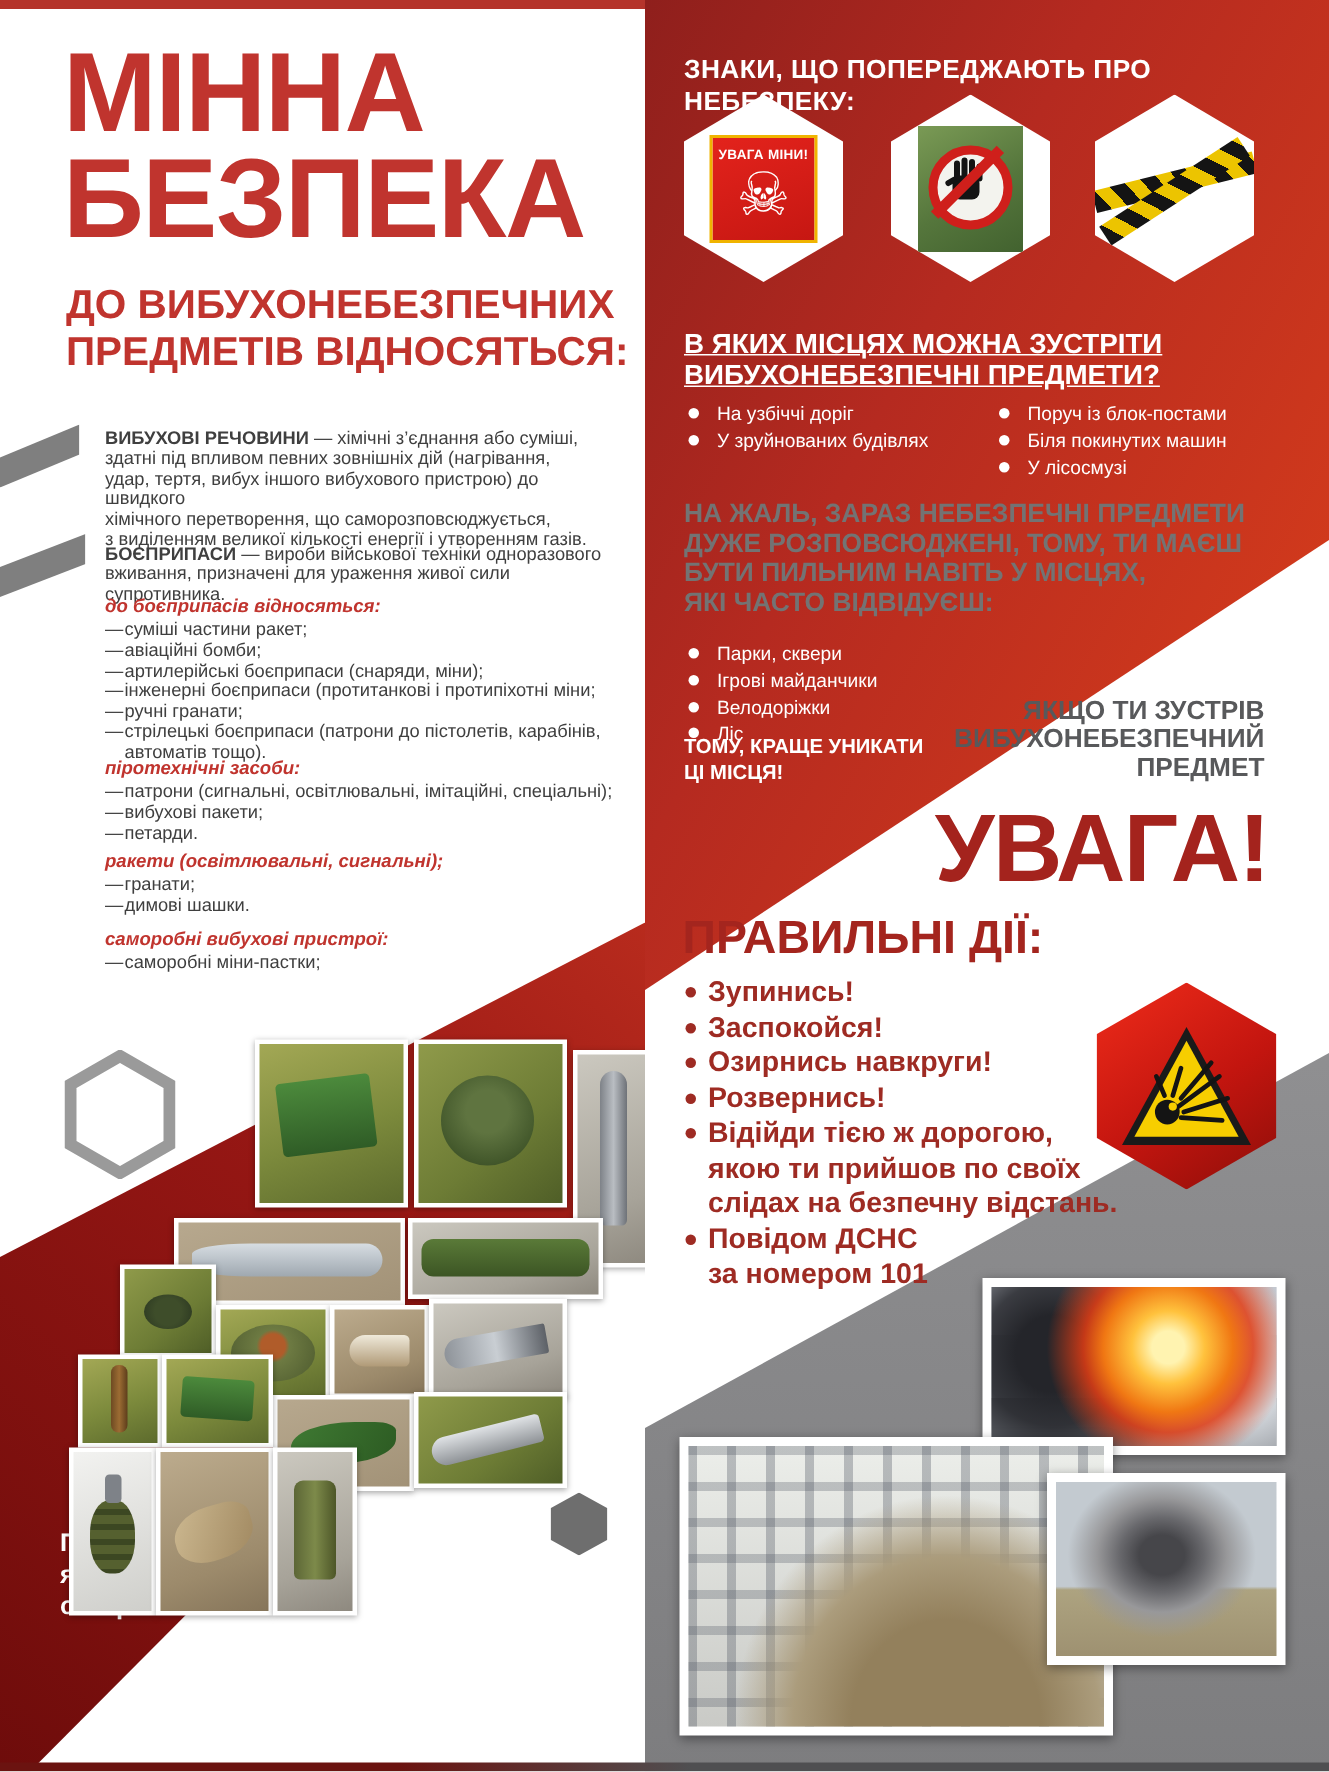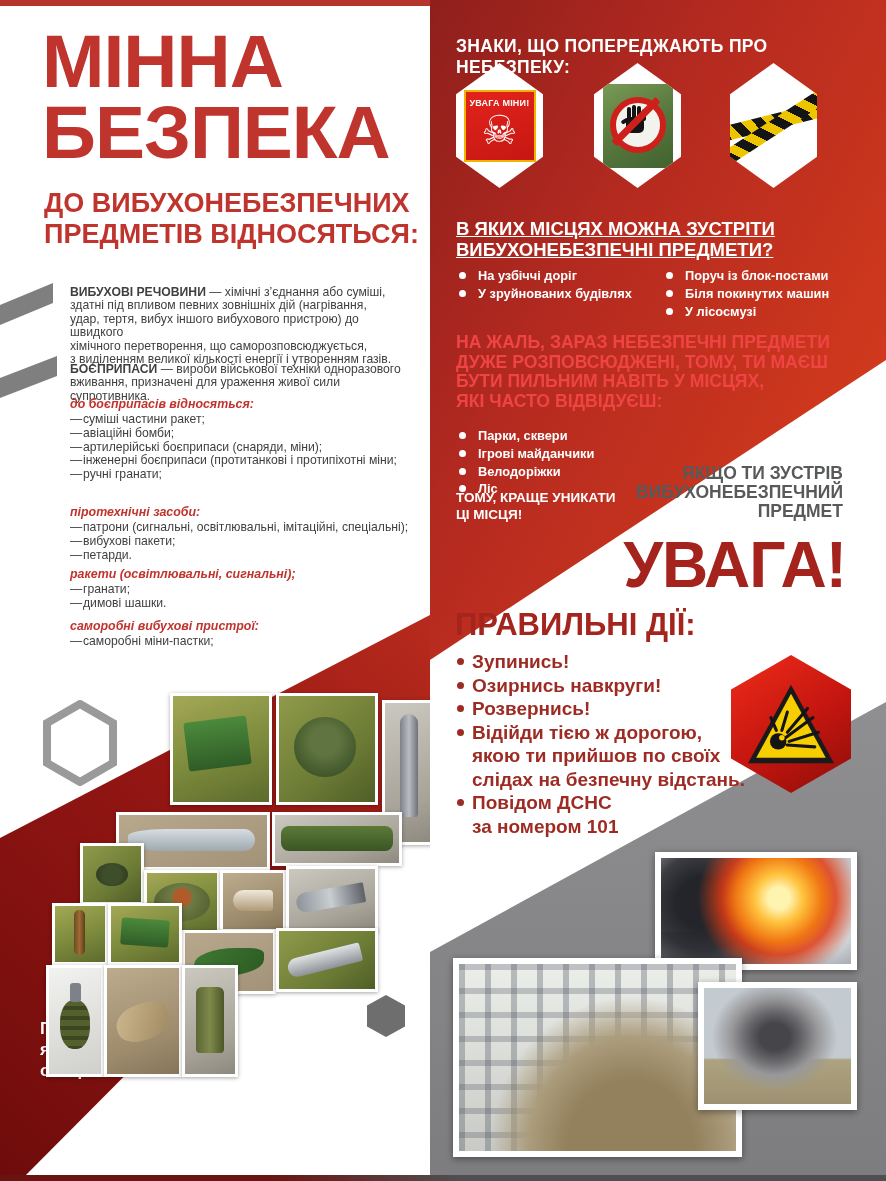--- a/index.html
+++ b/index.html
@@ -46,47 +46,47 @@
   
   .right-panel{left:430px;top:0;width:456px;height:1181px;background:#fff;}
   .rp-red{left:0;top:0;width:456px;height:1181px;
     background:linear-gradient(118deg,#8f1f1c 0%,#b52a20 28%,#d23a1c 62%,#e2541a 100%);
     clip-path:polygon(0 0,456px 0,456px 360px,0 660px);}
   .rp-gray{left:0;top:0;width:456px;height:1181px;
     background:linear-gradient(180deg,#a9a9ab 0%,#8f8f91 60%,#7d7d7f 100%);
     clip-path:polygon(0 952px,456px 702px,456px 1181px,0 1181px);}
 
   .signs-h{left:26px;top:36px;font-size:17.5px;font-weight:800;color:#fff;letter-spacing:.3px;}
-  .hex{position:absolute;top:63px;width:87px;height:125px;background:#fff;
+  .hex{position:absolute;top:63px;width:106px;height:125px;background:#fff;
     clip-path:polygon(50% 0,100% 25%,100% 75%,50% 100%,0 75%,0 25%);
     display:flex;align-items:center;justify-content:center;}
   .mine-sign{width:68px;height:68px;background:linear-gradient(160deg,#e3231c,#c61712);
     border:2px solid #f0b400;display:flex;flex-direction:column;align-items:center;justify-content:flex-start;}
   .mine-sign .t{font-size:9px;font-weight:800;color:#fff;margin-top:6px;letter-spacing:.2px;}
   .mine-sign .skull{font-size:40px;line-height:44px;color:#fff;
     font-family:"DejaVu Sans",sans-serif;}
   .hand-photo{width:70px;height:84px;background:linear-gradient(150deg,#7a9a55 0%,#55763c 55%,#42622f 100%);
     position:relative;overflow:hidden;}
   .hand-circle{position:absolute;left:7px;top:13px;width:44px;height:44px;border-radius:50%;
     background:#f3f3ee;border:6px solid #cf1f1b;}
   .hand-bar{position:absolute;left:2px;top:34px;width:62px;height:7px;background:#cf1f1b;transform:rotate(-45deg);}
   .tape-photo{width:82px;height:84px;position:relative;overflow:visible;}
   .tape{position:absolute;height:15px;width:110px;
     background:repeating-linear-gradient(60deg,#141414 0 9px,#ecc400 9px 18px);}
   .tape.t1{left:-14px;top:30px;transform:rotate(-14deg);}
   .tape.t2{left:-14px;top:36px;transform:rotate(-33deg);}
 
   .places-h{left:26px;top:218px;font-size:18.5px;line-height:21px;font-weight:800;color:#fff;text-decoration:underline;}
   ul.wl{list-style:none;margin:0;padding:0;}
-  ul.wl li{position:relative;padding-left:22px;color:#fff;font-weight:bold;font-size:12.8px;line-height:15.6px;margin-bottom:2.2px;}
+  ul.wl li{position:relative;padding-left:22px;color:#fff;font-weight:normal;font-size:12.8px;line-height:15.6px;margin-bottom:2.2px;}
   ul.wl li::before{content:"";position:absolute;left:3px;top:4px;width:7px;height:7px;border-radius:50%;background:#fff;}
   .places-c1{left:26px;top:268px;width:200px;}
   .places-c2{left:233px;top:268px;width:200px;}
 
-  .alert-h{left:26px;top:333px;font-size:17.6px;line-height:19.5px;font-weight:800;color:#ef4444;}
+  .alert-h{left:26px;top:333px;font-size:17.6px;line-height:19.5px;font-weight:800;color:#737373;}
   .alert-items{left:26px;top:428px;width:220px;}
   .avoid{left:26px;top:490px;font-size:13.5px;line-height:16.5px;font-weight:800;color:#fff;}
 
   .encounter{right:43px;top:464px;text-align:right;font-size:17.5px;line-height:19px;font-weight:800;color:#58595b;}
   .attention{right:40px;top:528px;font-size:64px;font-weight:800;color:#a4231d;letter-spacing:-1px;}
   .actions-h{left:25px;top:607px;font-size:31px;font-weight:800;color:#a4251e;}
   ul.al{list-style:none;margin:0;padding:0;}
   .actions{left:25px;top:650px;width:330px;}
   ul.al li{position:relative;padding-left:17px;color:#9e2b23;font-weight:bold;font-size:19px;line-height:23.5px;white-space:pre-line;}
   ul.al li::before{content:"";position:absolute;left:2px;top:8px;width:7px;height:7px;border-radius:50%;background:#9e2b23;}
@@ -140,20 +140,22 @@
 вживання, призначені для ураження живої сили супротивника.</span></div>
 
     <div class="abs bodytext" style="top:398px;">
       <div class="g-head">до боєприпасів відносяться:</div>
       <ul class="dl">
         <li>суміші частини ракет;</li>
         <li>авіаційні бомби;</li>
         <li>артилерійські боєприпаси (снаряди, міни);</li>
         <li>інженерні боєприпаси (протитанкові і протипіхотні міни;</li>
         <li>ручні гранати;</li>
+        <li>стрілецькі боєприпаси (патрони до пістолетів, карабінів,
+автоматів тощо).</li>
       </ul>
     </div>
 
     <div class="abs bodytext" style="top:506px;">
       <div class="g-head">піротехнічні засоби:</div>
       <ul class="dl">
         <li>патрони (сигнальні, освітлювальні, імітаційні, спеціальні);</li>
         <li>вибухові пакети;</li>
         <li>петарди.</li>
       </ul>
@@ -334,20 +336,21 @@
 ЦІ МІСЦЯ!</div>
 
     <div class="abs encounter pre">ЯКЩО ТИ ЗУСТРІВ
 ВИБУХОНЕБЕЗПЕЧНИЙ
 ПРЕДМЕТ</div>
     <div class="abs attention">УВАГА!</div>
 
     <div class="abs actions-h">ПРАВИЛЬНІ ДІЇ:</div>
     <ul class="abs al actions">
       <li>Зупинись!</li>
+      <li>Заспокойся!</li>
       <li>Озирнись навкруги!</li>
       <li>Розвернись!</li>
       <li>Відійди тією ж дорогою,
 якою ти прийшов по своїх
 слідах на безпечну відстань.</li>
       <li>Повідом ДСНС
 за номером 101</li>
     </ul>
 
     <div class="abs badge">

